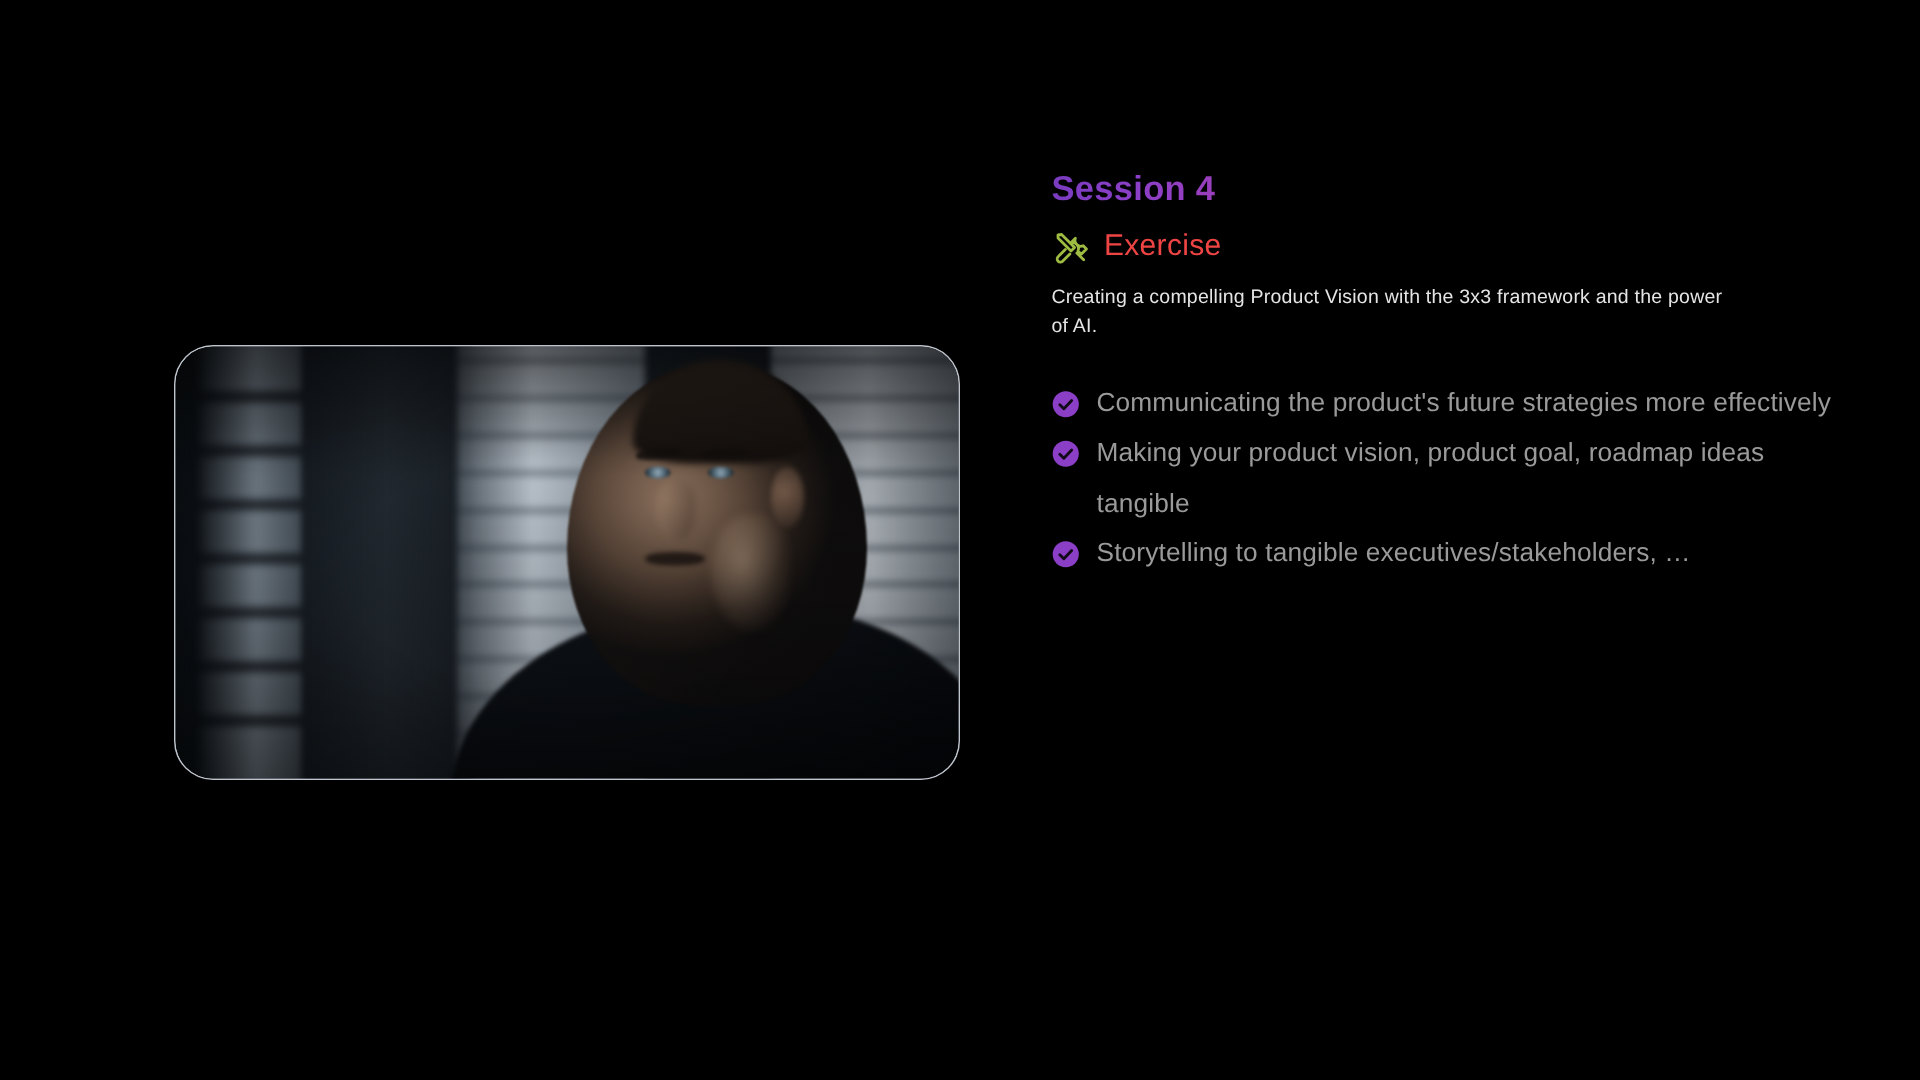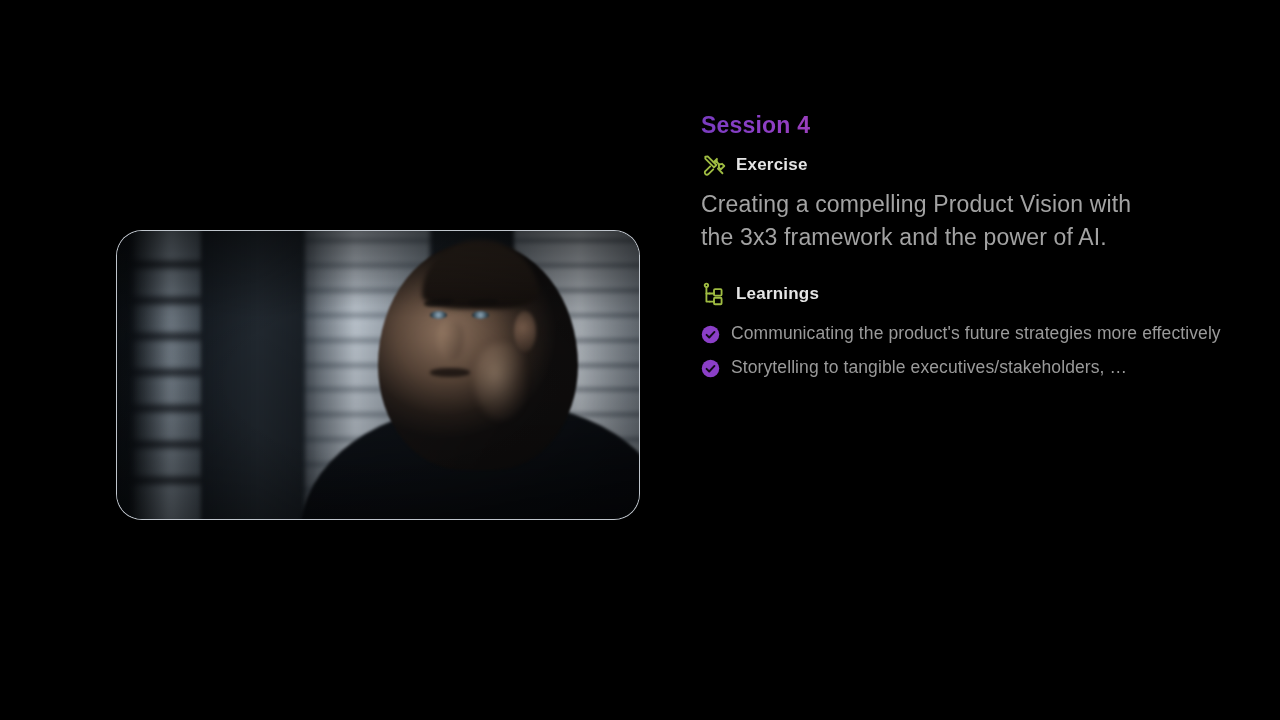--- a/index.html
+++ b/index.html
@@ -246,35 +246,35 @@
   .section {
     margin-bottom: 22px;
   }
   .section-head {
     display: flex;
     align-items: center;
     gap: 9px;
     margin-bottom: 10px;
   }
   .section-head .lbl {
-    font-size: 17px;
-    font-weight: 700;
-    color: #e5e5e5;
+    font-size: 20px;
+    font-weight: 400;
+    color: #ef4444;
     letter-spacing: 0.2px;
   }
   .sec-icon {
     width: 26px;
     height: 26px;
     flex: 0 0 26px;
     display: block;
   }
   .body-text {
-    font-size: 23px;
+    font-size: 13px;
     line-height: 1.47;
-    color: #a3a3a3;
+    color: #e5e5e5;
     letter-spacing: 0.15px;
     margin: 0;
     max-width: 460px;
   }
   .learn-list {
     list-style: none;
     margin: 0;
     padding: 0;
   }
   .learn-item {
@@ -377,45 +377,40 @@
           <path d="M8.5 13.2 4.3 17.4a2 2 0 1 0 2.8 2.8l4.2-4.2"></path>
           <path d="M4 4.2 6.2 4l8 8-2.2 2.2-8-8z"></path>
           <path d="M15.6 15.4 19.8 19.6"></path>
         </svg>
         <span class="lbl">Exercise</span>
       </div>
       <p class="body-text">Creating a compelling Product Vision with the 3x3 framework and the power of AI.</p>
     </div>
 
     <div class="section" style="margin-top:26px;">
-      <div class="section-head">
-        <svg class="sec-icon" viewBox="0 0 24 24" fill="none" stroke="#9fbc42" stroke-width="1.7" stroke-linecap="round" stroke-linejoin="round">
-          <circle cx="5" cy="4" r="1.6"></circle>
-          <path d="M5 5.6V19h3"></path>
-          <path d="M5 11.5h3"></path>
-          <rect x="12" y="7.5" width="7" height="6" rx="1"></rect>
-          <rect x="12" y="15.5" width="7" height="6" rx="1"></rect>
-          <path d="M8 11.5h4"></path>
-          <path d="M8 19h4"></path>
-        </svg>
-        <span class="lbl">Learnings</span>
-      </div>
 
       <ul class="learn-list">
         <li class="learn-item">
           <svg class="check-icon" viewBox="0 0 24 24">
             <circle cx="12" cy="12" r="11" fill="#8b3fc7"></circle>
             <path d="M7 12.4 10.4 15.8 17 8.8" fill="none" stroke="#120a18" stroke-width="2.4" stroke-linecap="round" stroke-linejoin="round"></path>
           </svg>
           <span class="learn-text">Communicating the product's future strategies more effectively</span>
         </li>
         <li class="learn-item">
           <svg class="check-icon" viewBox="0 0 24 24">
             <circle cx="12" cy="12" r="11" fill="#8b3fc7"></circle>
             <path d="M7 12.4 10.4 15.8 17 8.8" fill="none" stroke="#120a18" stroke-width="2.4" stroke-linecap="round" stroke-linejoin="round"></path>
           </svg>
+          <span class="learn-text">Making your product vision, product goal, roadmap ideas tangible</span>
+        </li>
+        <li class="learn-item">
+          <svg class="check-icon" viewBox="0 0 24 24">
+            <circle cx="12" cy="12" r="11" fill="#8b3fc7"></circle>
+            <path d="M7 12.4 10.4 15.8 17 8.8" fill="none" stroke="#120a18" stroke-width="2.4" stroke-linecap="round" stroke-linejoin="round"></path>
+          </svg>
           <span class="learn-text">Storytelling to tangible executives/stakeholders, …</span>
         </li>
       </ul>
     </div>
 
   </div>
 </div>
 
 </body></html>

